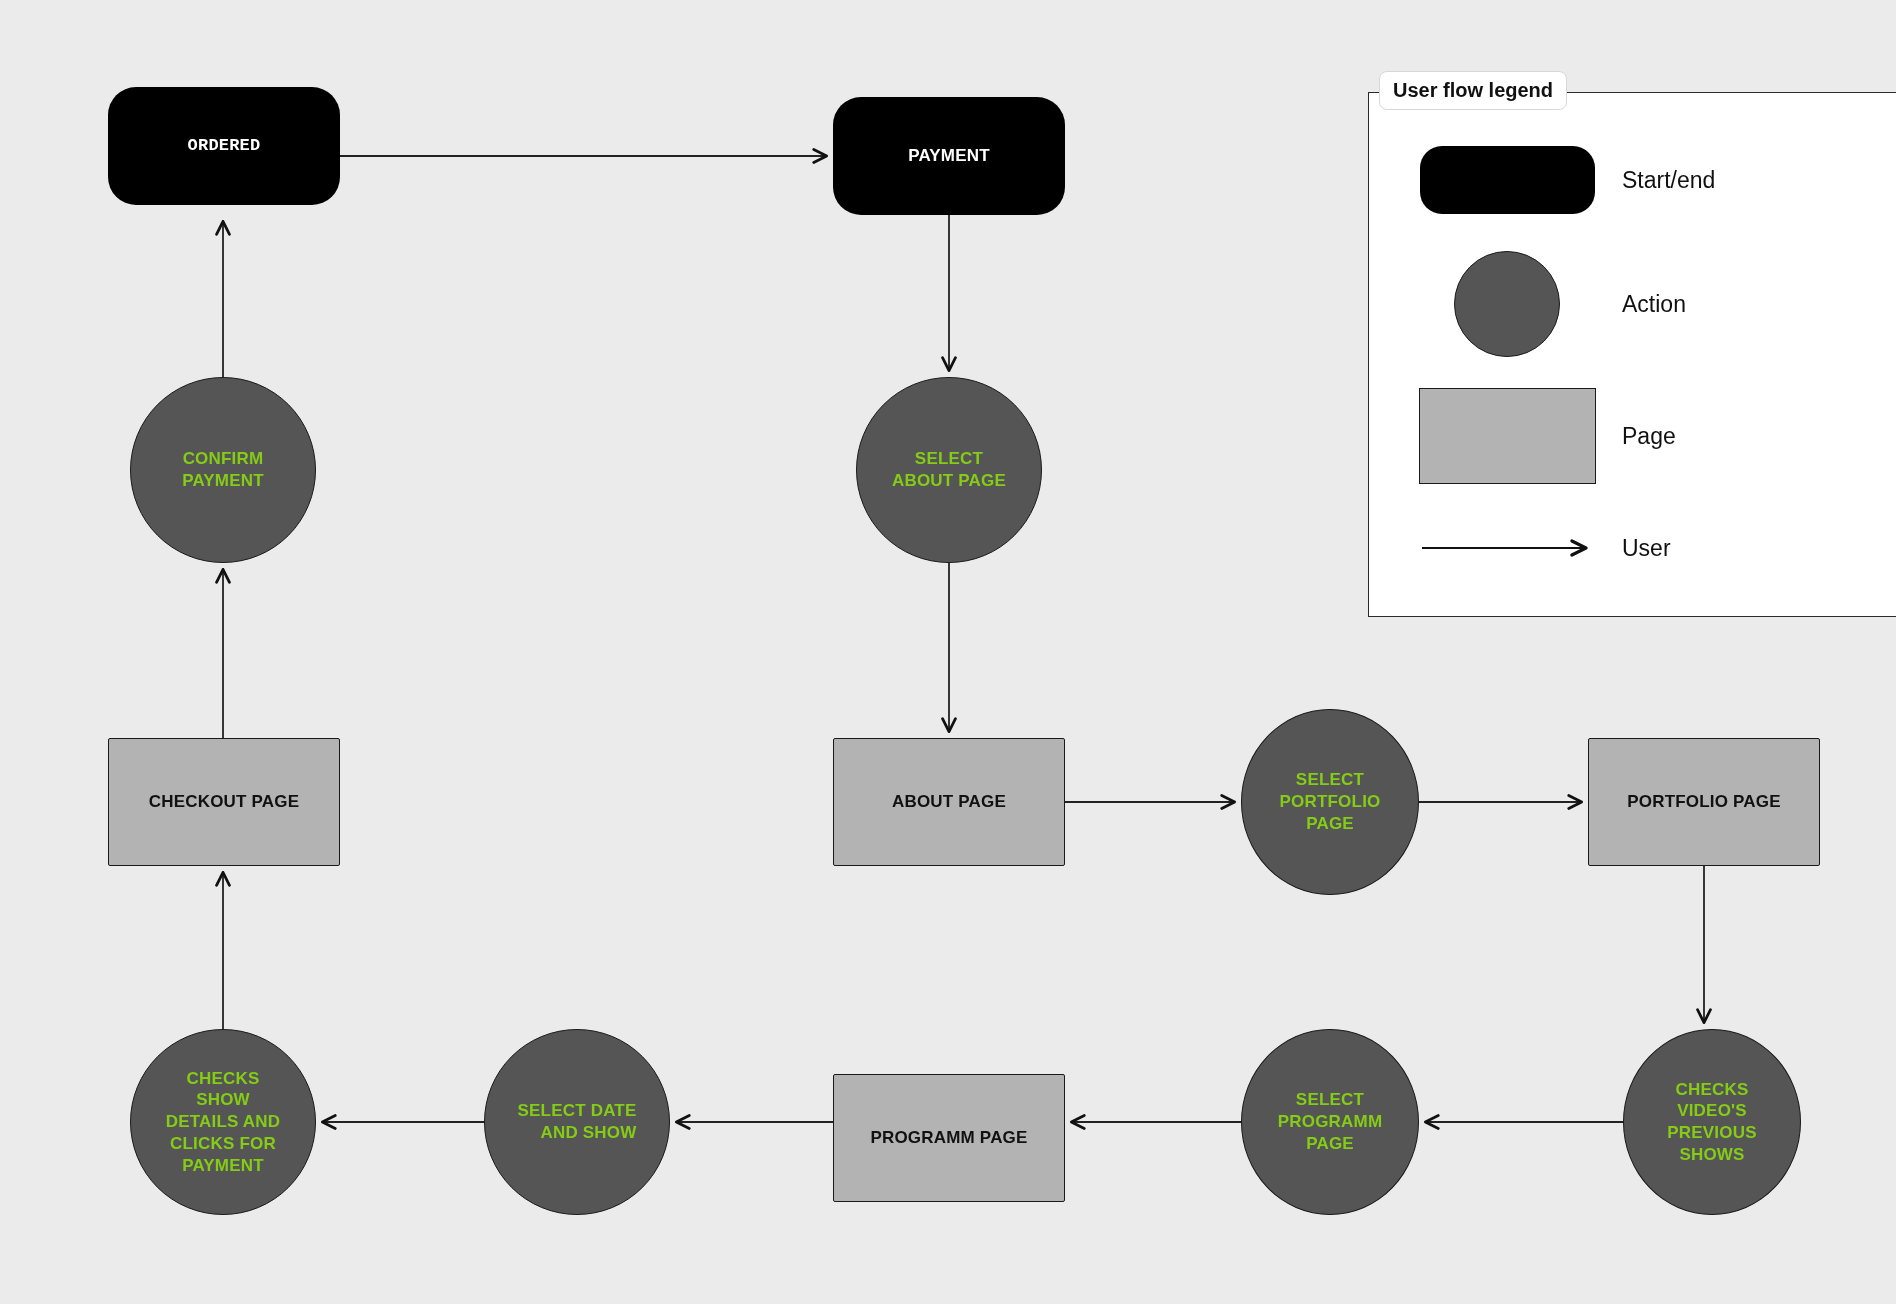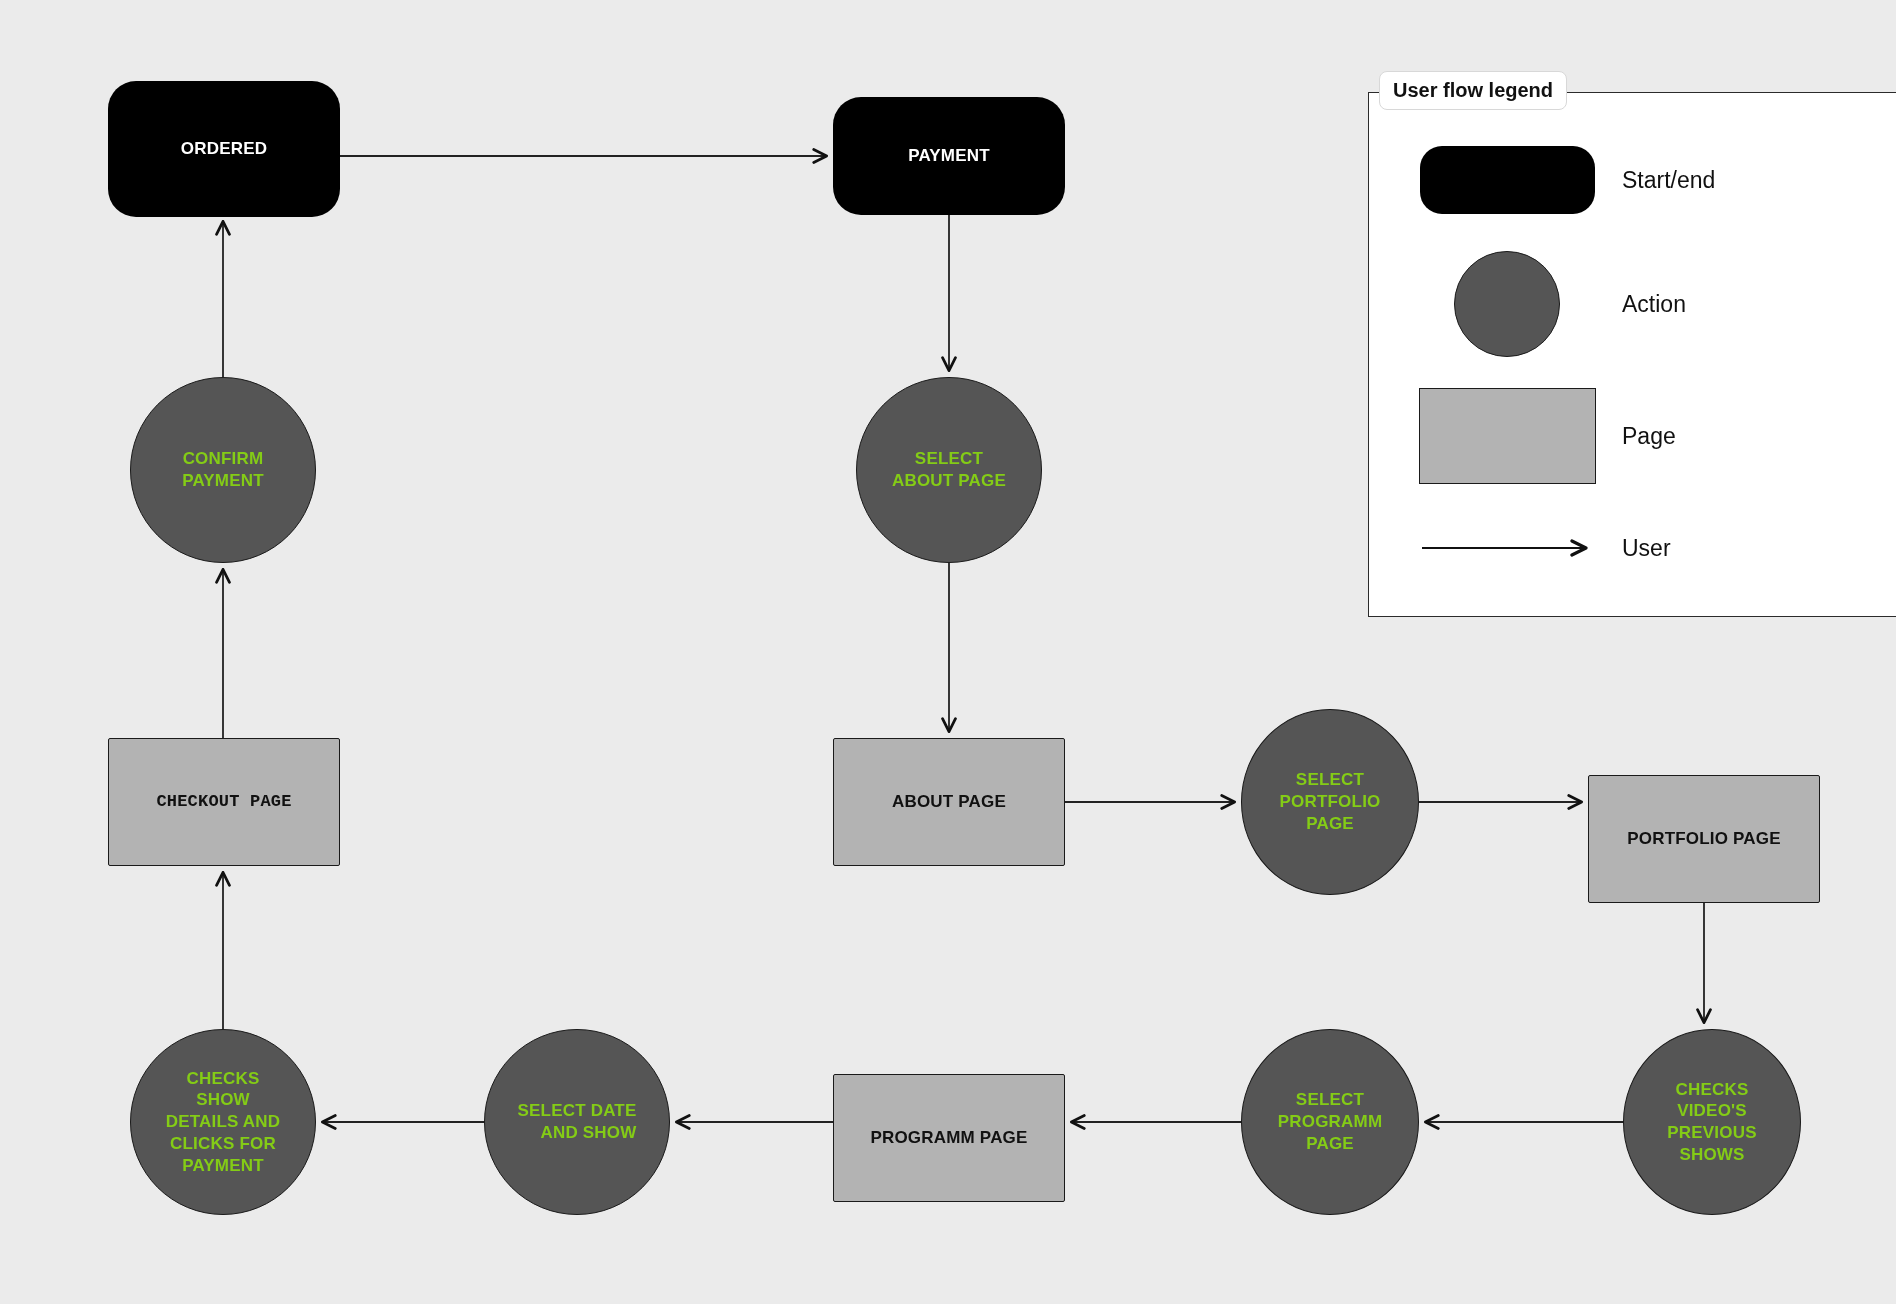--- a/index.html
+++ b/index.html
@@ -158,32 +158,32 @@
         <line x1="1241" y1="1122" x2="1071" y2="1122" marker-end="url(#arrowhead)"></line>
         <line x1="833" y1="1122" x2="676" y2="1122" marker-end="url(#arrowhead)"></line>
         <line x1="484" y1="1122" x2="322" y2="1122" marker-end="url(#arrowhead)"></line>
         <line x1="223" y1="1029" x2="223" y2="872" marker-end="url(#arrowhead)"></line>
         <line x1="223" y1="738" x2="223" y2="569" marker-end="url(#arrowhead)"></line>
         <line x1="223" y1="377" x2="223" y2="221" marker-end="url(#arrowhead)"></line>
       </g>
   </svg>
 
   <div id="node-layer">
-      <div class="node terminal" style="left: 108px; top: 81px; width: 232px; height: 136px;">ORDERED</div>
+      <div class="node terminal" style="left: 108px; top: 87px; width: 232px; height: 118px; font-family: Liberation Mono, monospace;">ORDERED</div>
       <div class="node terminal" style="left: 833px; top: 97px; width: 232px; height: 118px;">PAYMENT</div>
       <div class="node action" style="left: 130px; top: 377px; width: 186px; height: 186px;">CONFIRM
 PAYMENT</div>
       <div class="node action" style="left: 856px; top: 377px; width: 186px; height: 186px;">SELECT
 ABOUT PAGE</div>
-      <div class="node page" style="left: 108px; top: 738px; width: 232px; height: 128px; font-family: Liberation Mono, monospace;">CHECKOUT  PAGE</div>
+      <div class="node page" style="left: 108px; top: 738px; width: 232px; height: 128px;">CHECKOUT  PAGE</div>
       <div class="node page" style="left: 833px; top: 738px; width: 232px; height: 128px;">ABOUT PAGE</div>
       <div class="node action" style="left: 1241px; top: 709px; width: 178px; height: 186px;">SELECT
 PORTFOLIO
 PAGE</div>
-      <div class="node page" style="left: 1588px; top: 738px; width: 232px; height: 128px; margin-top: 37px;">PORTFOLIO PAGE</div>
+      <div class="node page" style="left: 1588px; top: 738px; width: 232px; height: 128px;">PORTFOLIO PAGE</div>
       <div class="node action" style="left: 130px; top: 1029px; width: 186px; height: 186px;">CHECKS
 SHOW
 DETAILS AND
 CLICKS FOR
 PAYMENT</div>
       <div class="node action" style="left: 484px; top: 1029px; width: 186px; height: 186px; text-align: right;">SELECT DATE
 AND SHOW</div>
       <div class="node page" style="left: 833px; top: 1058px; width: 232px; height: 128px; margin-top: 16px;">PROGRAMM PAGE</div>
       <div class="node action" style="left: 1241px; top: 1029px; width: 178px; height: 186px;">SELECT
 PROGRAMM

